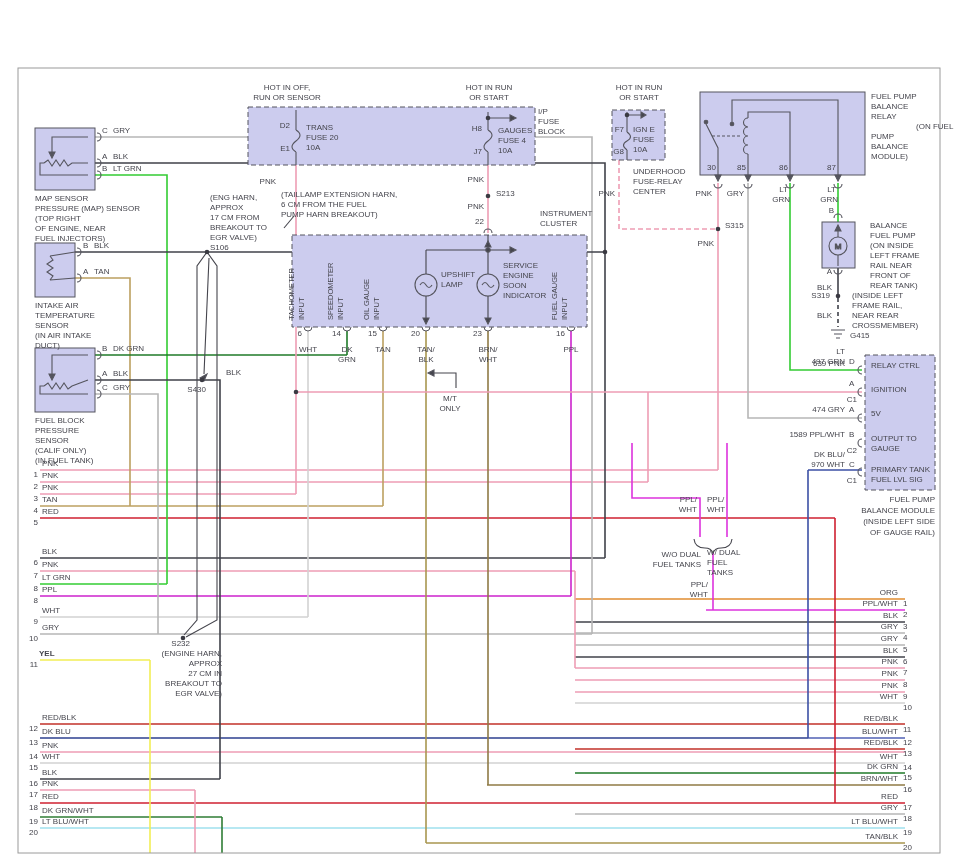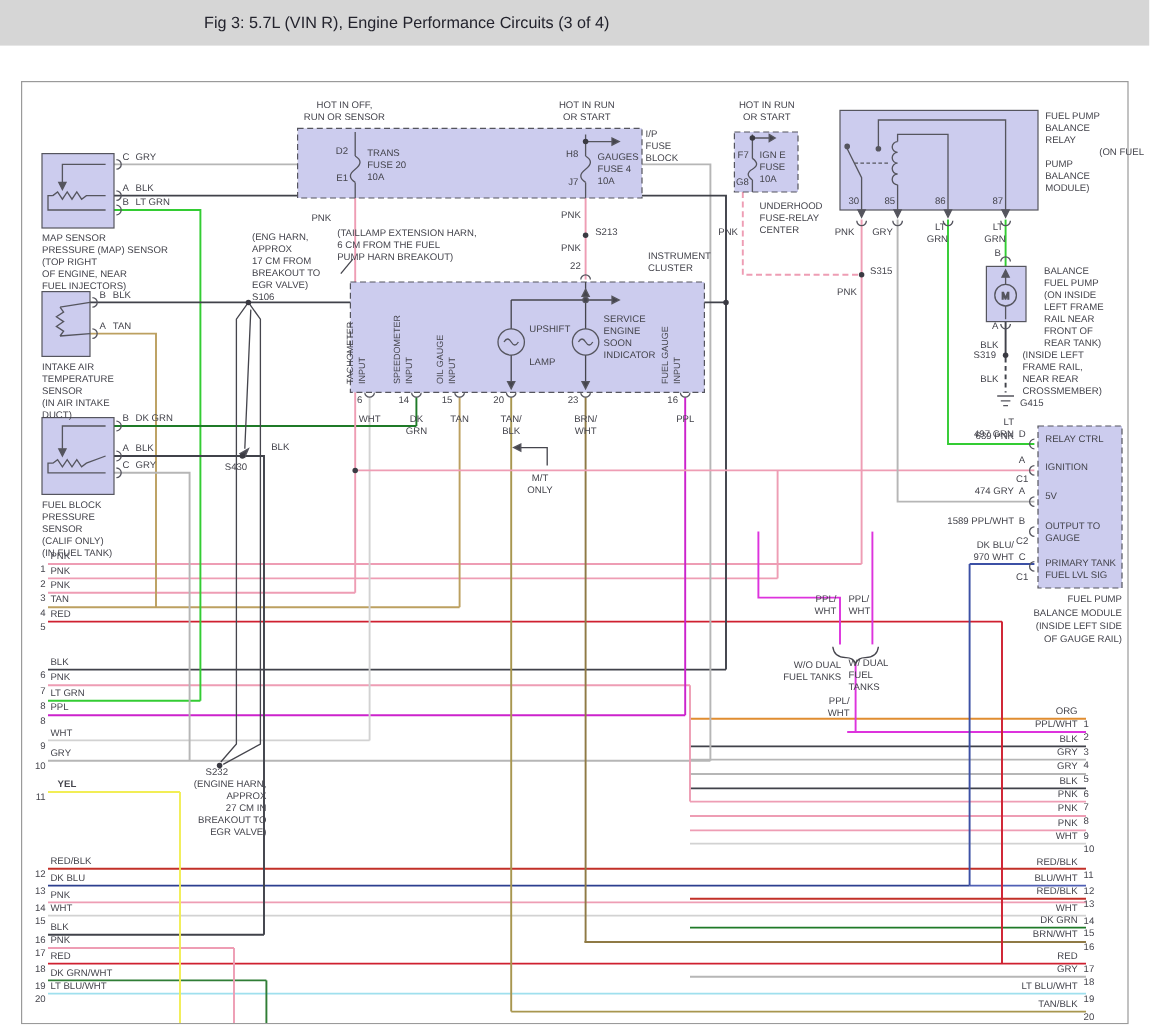--- a/index.html
+++ b/index.html
@@ -10,23 +10,20 @@
   #wires{position:absolute;left:0;top:0;}
   .lb{position:absolute;font-size:8px;line-height:1.05;color:#45454d;white-space:nowrap;}
   .ra{transform:translateX(-100%);}
   .ctr{transform:translateX(-50%);}
   .u{}
 </style>
 </head>
 <body>
 
 <div id="stage">
-  <div id="titlebar">
-    <span id="title">Fig 3: 5.7L (VIN R), Engine Performance Circuits (3 of 4)</span>
-  </div>
 
   <svg id="wires" width="958" height="854">
     <g id="gen" fill="none">
         <line x1="40" y1="470" x2="718" y2="470" stroke="#ee9db4" stroke-width="1.6"></line>
         <line x1="40" y1="482" x2="648" y2="482" stroke="#ee9db4" stroke-width="1.6"></line>
         <line x1="40" y1="494" x2="296" y2="494" stroke="#ee9db4" stroke-width="1.6"></line>
         <line x1="40" y1="506" x2="383" y2="506" stroke="#bca060" stroke-width="1.6"></line>
         <line x1="40" y1="518" x2="835" y2="518" stroke="#cf2030" stroke-width="1.6"></line>
         <line x1="40" y1="558" x2="605" y2="558" stroke="#40424a" stroke-width="1.6"></line>
         <line x1="40" y1="571" x2="575" y2="571" stroke="#ee9db4" stroke-width="1.6"></line>
@@ -292,21 +289,21 @@
     <span class="lb ra" style="left:222px;top:660px">APPROX</span>
     <span class="lb ra" style="left:222px;top:670px">27 CM IN</span>
     <span class="lb ra" style="left:222px;top:680px">BREAKOUT TO</span>
     <span class="lb ra" style="left:222px;top:690px">EGR VALVE)</span>
     <span class="lb ra" style="left:206px;top:386px">S430</span>
     <span class="lb" style="left:226px;top:369px">BLK</span>
 
     <span class="lb" style="left:540px;top:210px">INSTRUMENT</span>
     <span class="lb" style="left:540px;top:220px">CLUSTER</span>
     <span class="lb" style="left:441px;top:271px">UPSHIFT</span>
-    <span class="lb" style="left:441px;top:298px">LAMP</span>
+    <span class="lb" style="left:441px;top:281px">LAMP</span>
     <span class="lb" style="left:503px;top:262px">SERVICE</span>
     <span class="lb" style="left:503px;top:272px">ENGINE</span>
     <span class="lb" style="left:503px;top:282px">SOON</span>
     <span class="lb" style="left:503px;top:292px">INDICATOR</span>
 
     <span class="lb ctr" style="left:450px;top:395px">M/T</span>
     <span class="lb ctr" style="left:450px;top:405px">ONLY</span>
 
     <span class="lb ra" style="left:845px;top:348px">LT</span>
     <span class="lb ra" style="left:845px;top:358px">497  GRN</span>
@@ -394,21 +391,21 @@
       <span class="lb" style="left: 42px; top: 561px;">PNK</span>
       <span class="lb ra" style="left: 38px; top: 585px;">8</span>
       <span class="lb" style="left: 42px; top: 574px;">LT GRN</span>
       <span class="lb ra" style="left: 38px; top: 597px;">8</span>
       <span class="lb" style="left: 42px; top: 586px;">PPL</span>
       <span class="lb ra" style="left: 38px; top: 618px;">9</span>
       <span class="lb" style="left: 42px; top: 607px;">WHT</span>
       <span class="lb ra" style="left: 38px; top: 635px;">10</span>
       <span class="lb" style="left: 42px; top: 624px;">GRY</span>
       <span class="lb ra" style="left: 38px; top: 661px;">11</span>
-      <span class="lb" style="left: 48px; top: 650px; font-weight: bold;">YEL</span>
+      <span class="lb" style="left: 39px; top: 650px; font-weight: bold;">YEL</span>
       <span class="lb ra" style="left: 38px; top: 725px;">12</span>
       <span class="lb" style="left: 42px; top: 714px;">RED/BLK</span>
       <span class="lb ra" style="left: 38px; top: 739px;">13</span>
       <span class="lb" style="left: 42px; top: 728px;">DK BLU</span>
       <span class="lb ra" style="left: 38px; top: 753px;">14</span>
       <span class="lb" style="left: 42px; top: 742px;">PNK</span>
       <span class="lb ra" style="left: 38px; top: 764px;">15</span>
       <span class="lb" style="left: 42px; top: 753px;">WHT</span>
       <span class="lb ra" style="left: 38px; top: 780px;">16</span>
       <span class="lb" style="left: 42px; top: 769px;">BLK</span>

